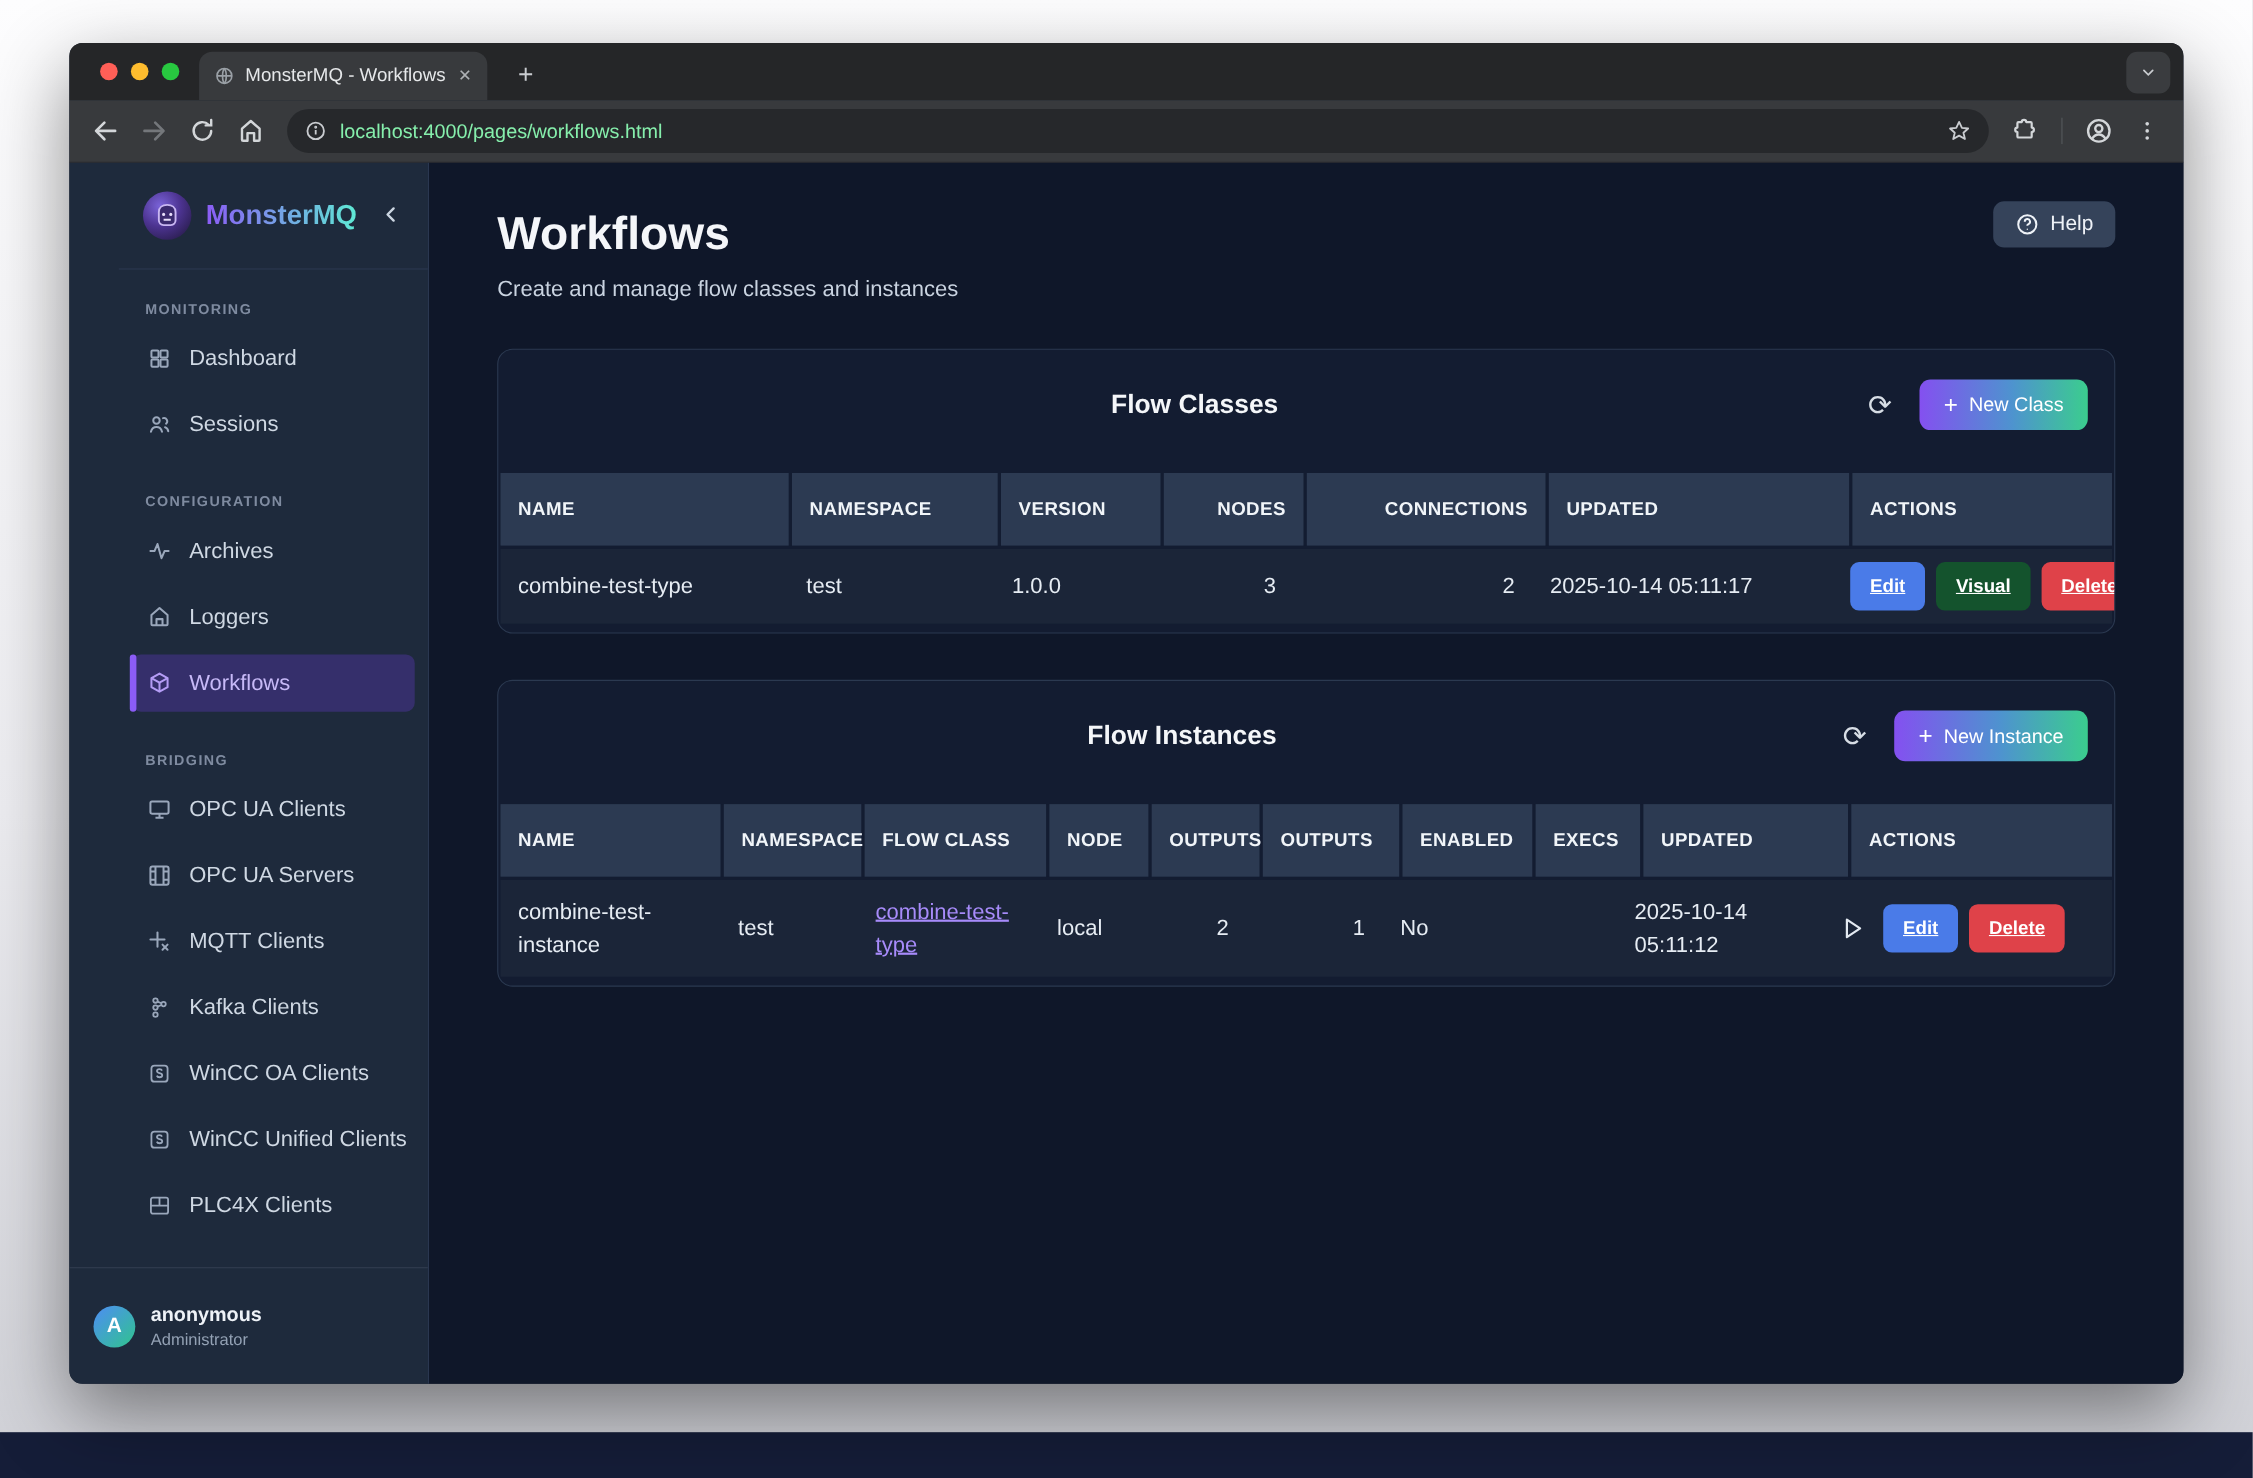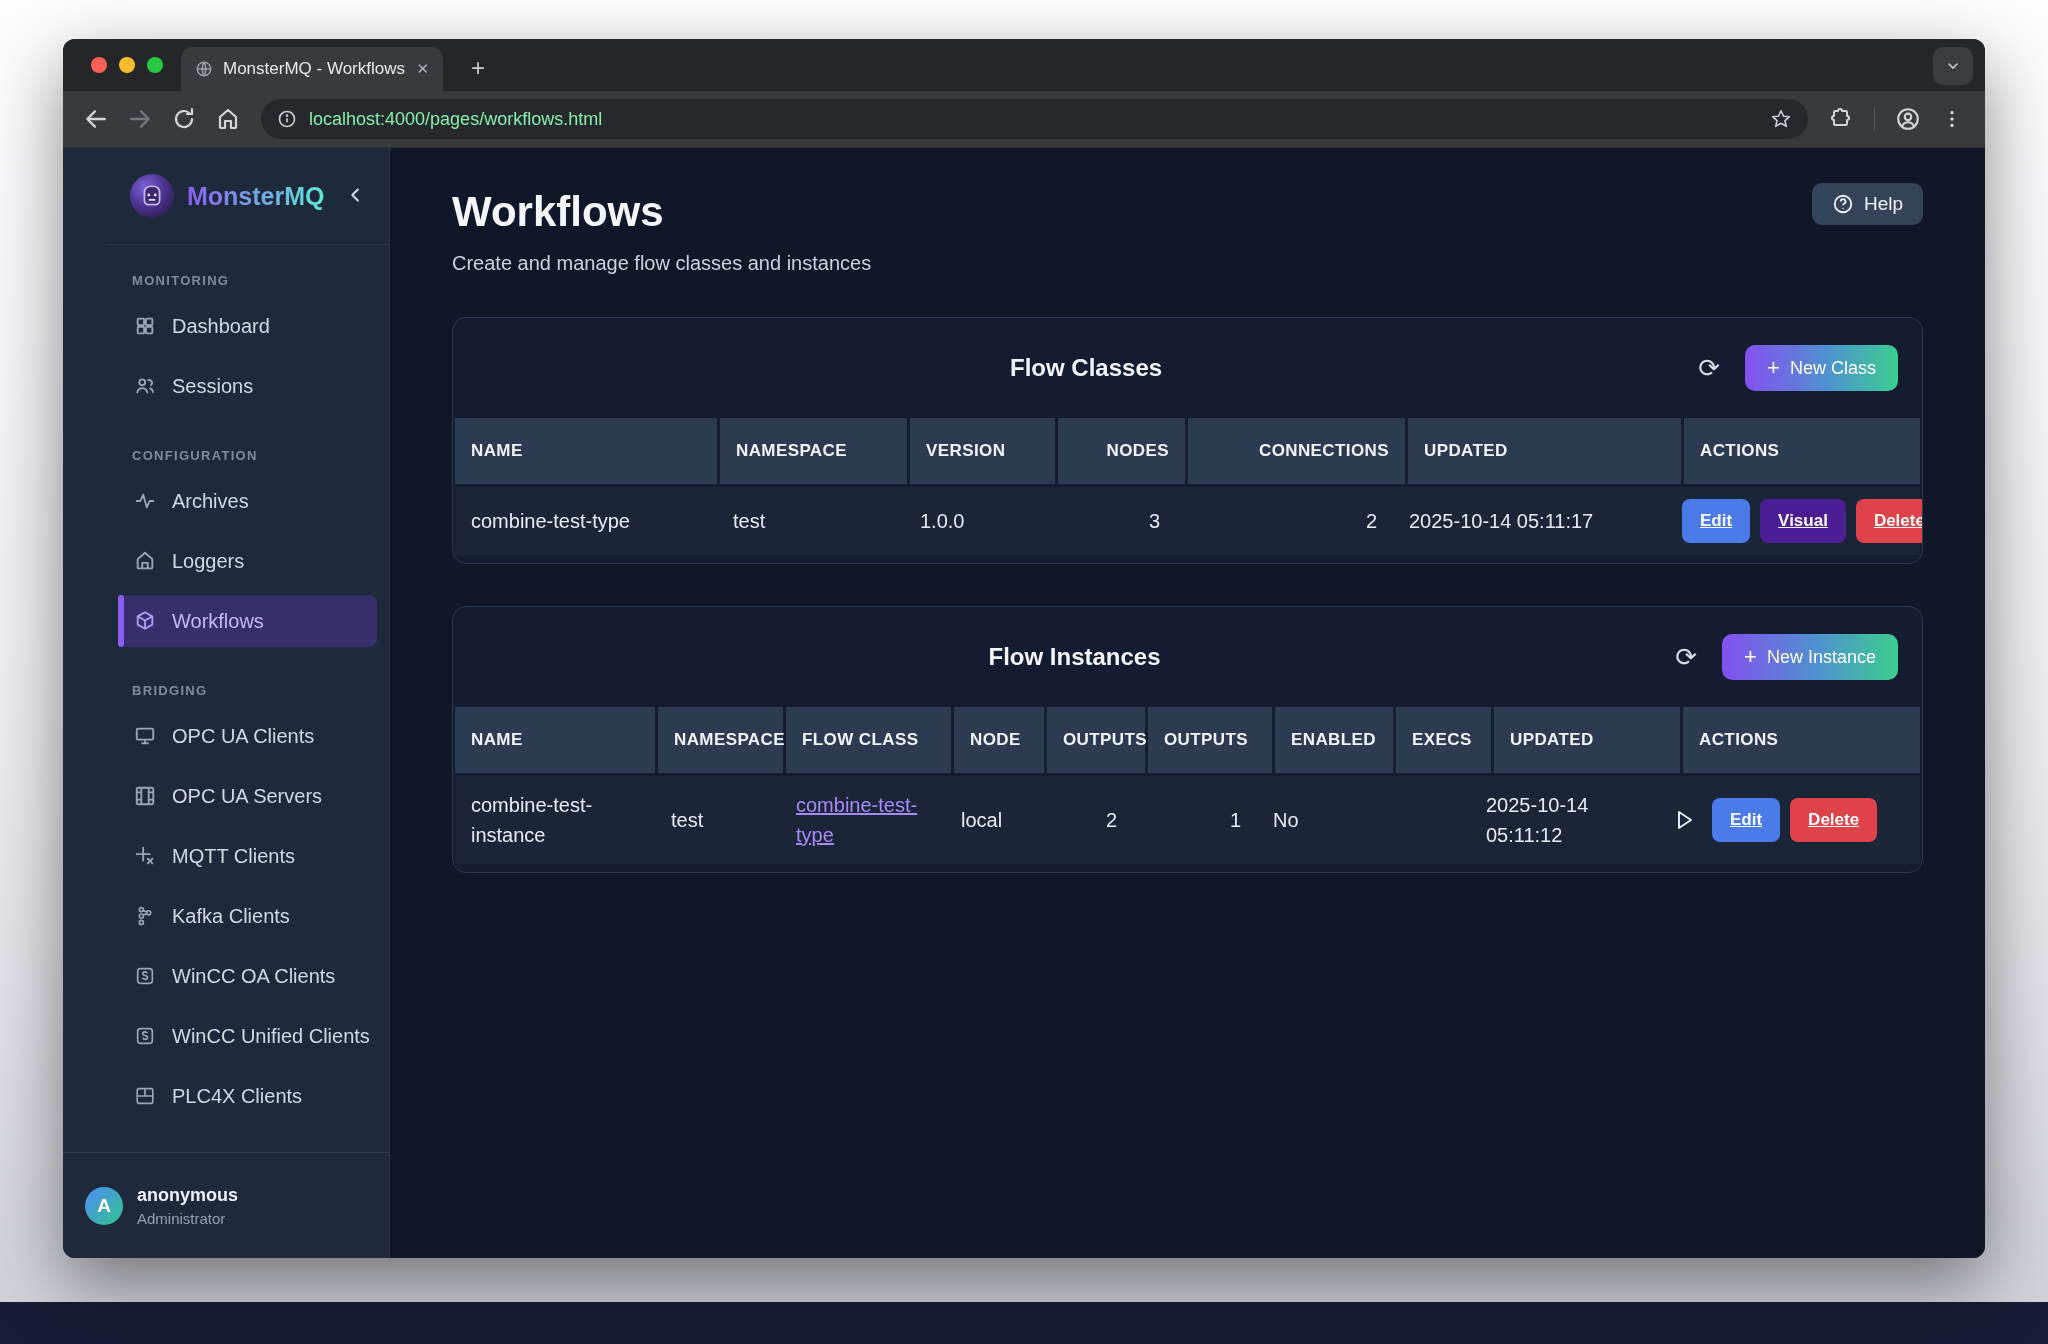--- a/index.html
+++ b/index.html
@@ -80,37 +80,37 @@
   .card-head{ height:100px; display:flex; align-items:center; padding:0 24px 0 32px; }
   .card-title{ color:#f4f6f9; font-size:24px; font-weight:bold; flex:1;text-align:center; }
   .refresh-btn{ width:44px; height:44px; display:flex; align-items:center; justify-content:center;
     color:#d7dde5; font-size:26px; }
   .grad-btn{ height:46px; margin-left:14px; padding:0 22px; border-radius:10px;
     background:linear-gradient(90deg,#8450f0 0%,#4e93cf 55%,#3bcd8e 100%);
     color:#fff; font-size:18px; display:flex; align-items:center; gap:10px; }
   .grad-btn .plus{ font-size:22px; font-weight:normal; }
 
   .tbl{ padding:0 2px 8px 2px; }
-  .tr{ display:grid; }
+  .tr{ display:grid;margin-top:12px; }
   .grid-classes{ grid-template-columns:262px 187px 145px 127px 217px 273px auto; }
   .grid-instances{ grid-template-columns:200px 125px 165px 90px 98px 124px 118px 95px 186px auto; }
   .thead{ gap:3px; background:#131c31; }
   .thead .th{ background:#2c3a52; height:66px; display:flex; align-items:center; padding:0 16px;
     color:#f1f5f9; font-size:17px; font-weight:bold; letter-spacing:.4px; }
   .tbody{ margin-top:3px; background:#1b2538; }
   .tbody .td{ display:flex; align-items:center; padding:10px 16px; color:#e6ecf3; font-size:20px; line-height:1.5; }
   .row-classes .td{ height:68px; } .row-instances .td{ min-height:88px; }
   .ta-r{ justify-content:flex-end; text-align:right; }
   .enabled-no{ color:#f26d75; }
   .cell-link{ color:#a78bfa; text-decoration:underline; word-break:break-word; }
   .wrap{ word-break:break-word; }
 
   .act-btn{ height:44px; padding:0 18px; border-radius:8px; color:#fff; font-size:17px; font-weight:bold;
     display:flex; align-items:center; justify-content:center; margin-right:10px;text-decoration:underline; }
-  .b-edit{ background:#4a7be8; } .b-visual{ background:#4c1d95; } .b-delete{ background:#df4249; }
+  .b-edit{ background:#4a7be8; } .b-visual{ background:#14532d; } .b-delete{ background:#df4249; }
   .play-btn{ color:#e3e9f1; font-size:28px; margin-right:16px; display:flex; align-items:center; }
 
   svg{ display:block; }
 </style>
 </head>
 <body>
 
 <div class="desktop">
   <div class="bottom-strip"></div>
 

